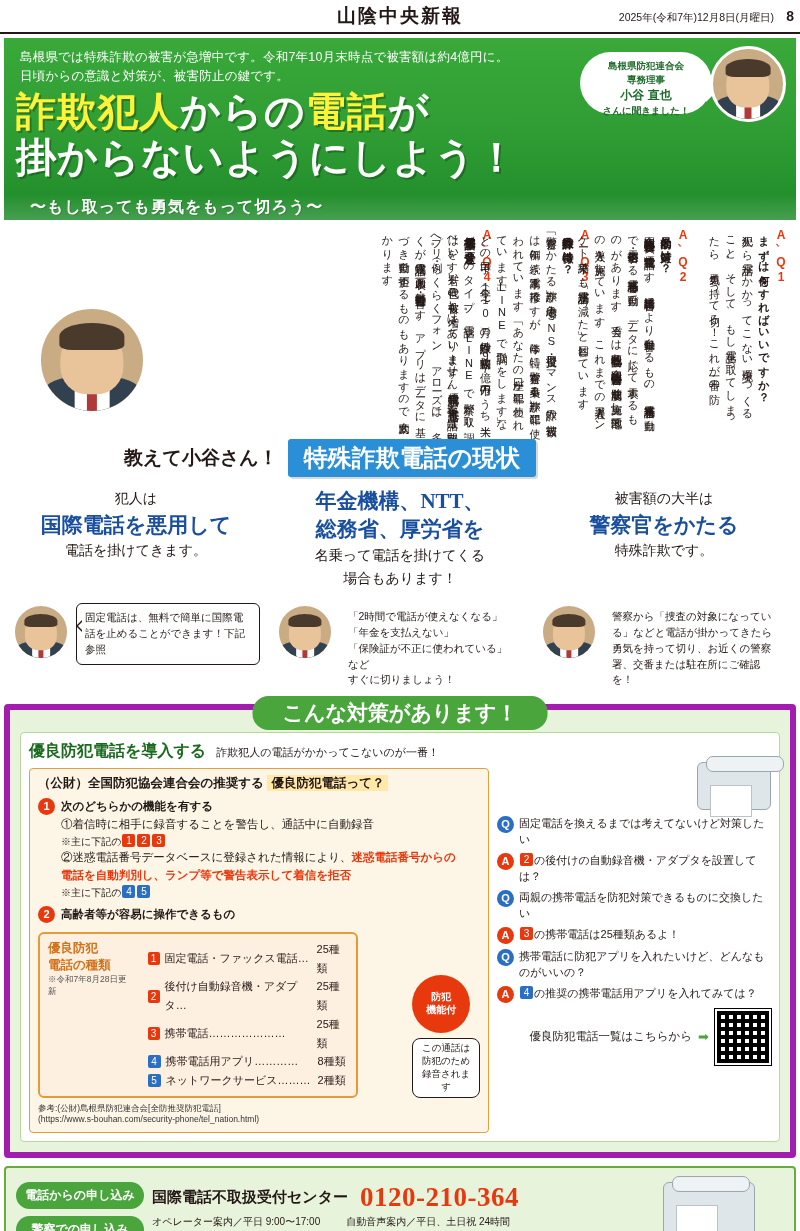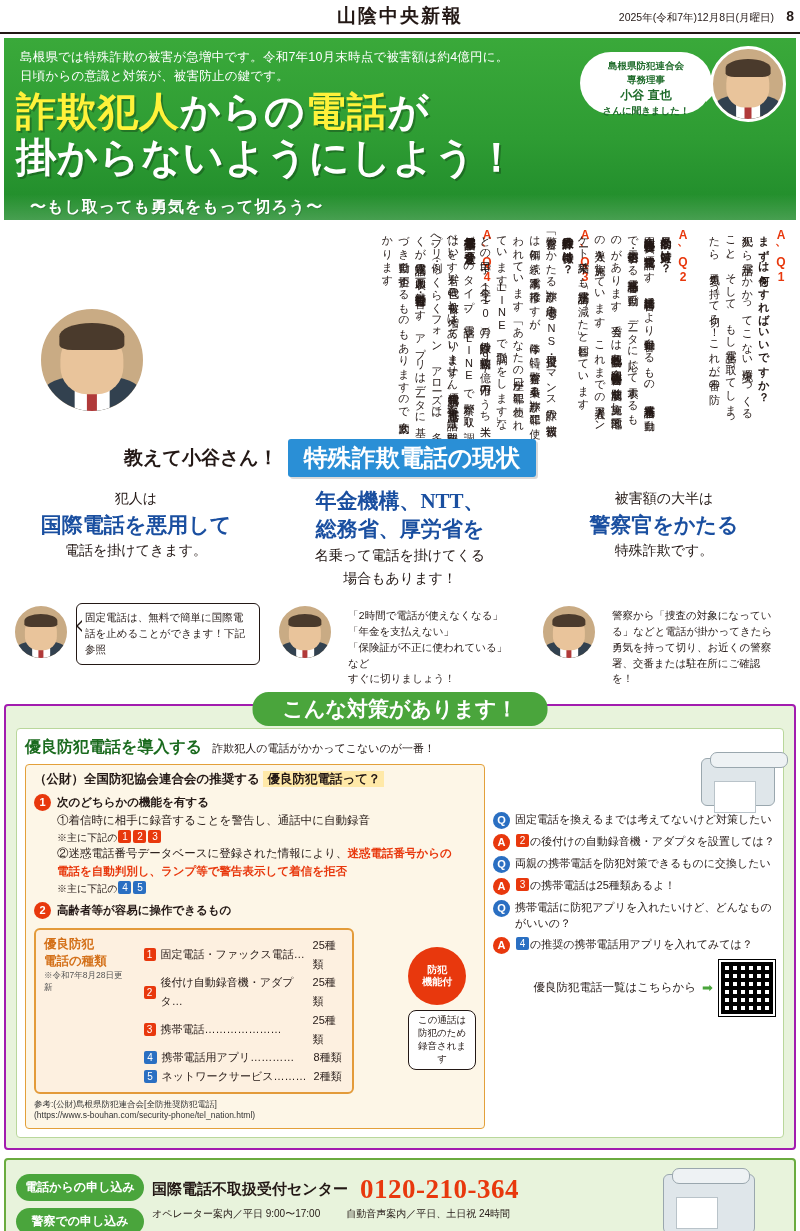--- a/index.html
+++ b/index.html
@@ -150,25 +150,25 @@
     padding:6px 8px; line-height:1.5; position:relative; flex:1;
   }
   .bub:before{
     content:""; position:absolute; left:-7px; top:16px; border:6px solid transparent;
     border-right-color:#231815;
   }
   .bub:after{
     content:""; position:absolute; left:-5px; top:16px; border:6px solid transparent;
     border-right-color:#fff;
   }
-  .bub.plain { border:none;font-family:Liberation Mono, monospace; }
+  .bub.plain { border:none; }
   .bub.plain:before, .bub.plain:after { display:none; }
   
   .measures {
-    margin: 10px 4px 0 4px; background:#e8f3dc; border:2px solid #a21caf;
+    margin: 10px 4px 0 4px; background:#e8f3dc; border:6px solid #a21caf;
     border-radius: 4px; padding: 8px 10px 10px 10px; position:relative;
   }
   .measures-title {
     position:absolute; left: 50%; transform: translateX(-50%); top: -14px;
     background:#4aa53c; color:#fff; font-family:"Liberation Serif", serif;
     font-size: 21px; font-weight:bold; padding: 3px 30px; border-radius: 16px;
     white-space: nowrap;
   }
   .box-white {
     background:#fff; border:1px solid #b9d79b; border-radius:4px; padding:8px;
@@ -433,21 +433,21 @@
                 <span>※主に下記の</span><span class="sq-num b">4</span><span class="sq-num b">5</span>
               </div>
             </div>
           </div>
 
           <div class="numli">
             <span class="circ-num">2</span>
             <div style="font-weight:bold;">高齢者等が容易に操作できるもの</div>
           </div>
 
-          <div style="display:flex; align-items:center; gap:10px;">
+          <div style="display:flex; align-items:flex-end; gap:10px;">
             <div class="kinds">
               <div style="display:flex; gap:8px; align-items:flex-start;">
                 <div>
                   <div class="kt" style="white-space:pre-line">優良防犯
 電話の種類</div>
                   <div class="kupd">※令和7年8月28日更新</div>
                 </div>
                 <div class="kinds-rows">
                   <div class="kinds-row">
                     <span class="sq-num">1</span>

